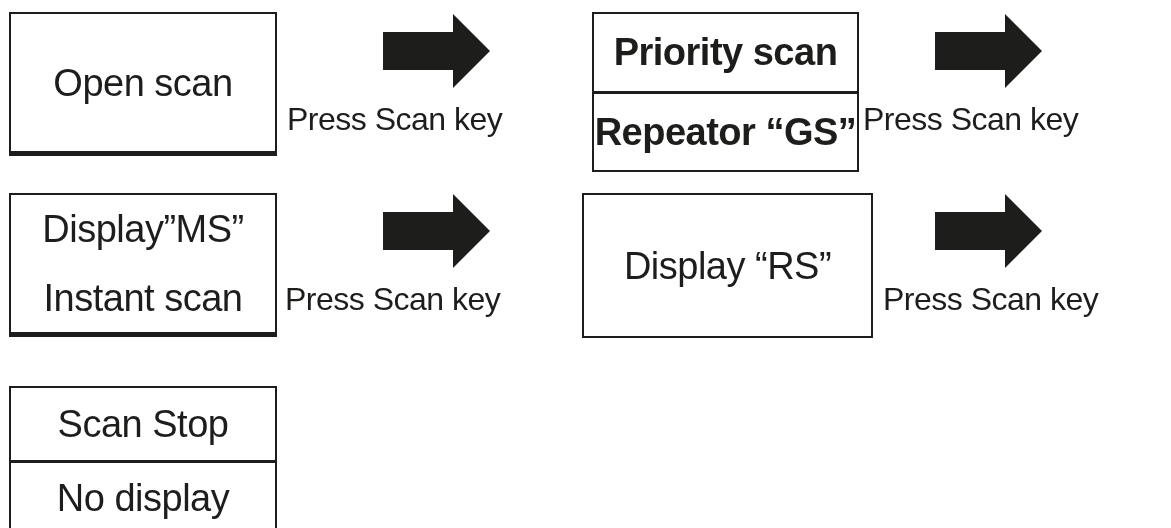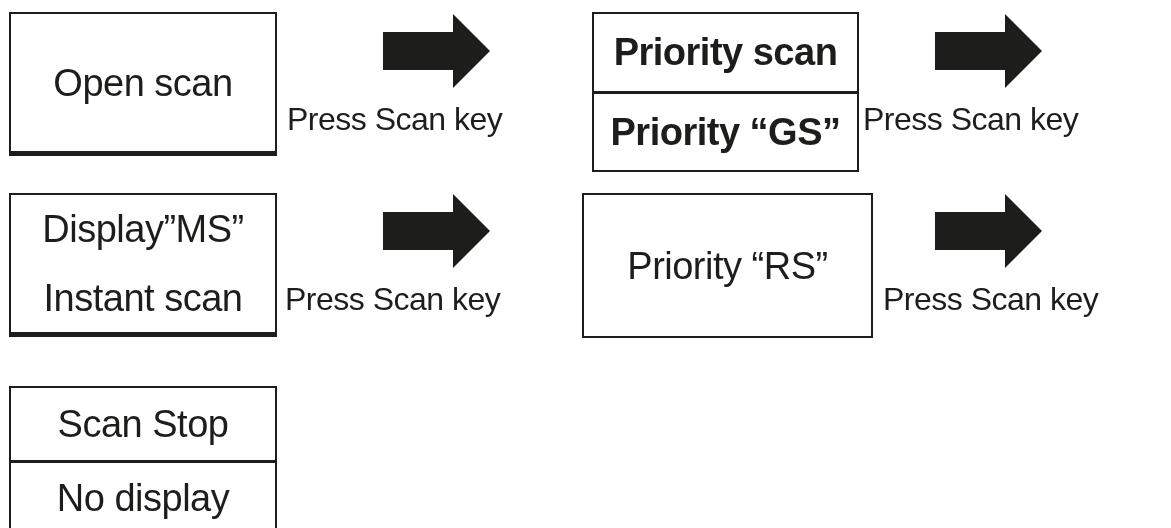--- a/index.html
+++ b/index.html
@@ -77,42 +77,42 @@
   </div>
 
   <div class="arrow a0">
     <div class="shaft"></div>
     <div class="head"></div>
   </div>
   <div class="press-label t0">Press Scan key</div>
 
   <div class="mode-box b1">
     <div class="cell title">Priority scan</div>
-    <div class="cell display">Priority “GS”</div>
+    <div class="cell display">Repeator “GS”</div>
   </div>
 
   <div class="arrow a1">
     <div class="shaft"></div>
     <div class="head"></div>
   </div>
   <div class="press-label t1">Press Scan key</div>
 
   <div class="mode-box b2">
     <div class="cell display">Display”MS”</div>
     <div class="cell title">Instant scan</div>
   </div>
 
   <div class="arrow a2">
     <div class="shaft"></div>
     <div class="head"></div>
   </div>
   <div class="press-label t2">Press Scan key</div>
 
   <div class="mode-box b3">
-    <div class="cell display">Priority “RS”</div>
+    <div class="cell display">Display “RS”</div>
   </div>
 
   <div class="arrow a3">
     <div class="shaft"></div>
     <div class="head"></div>
   </div>
   <div class="press-label t3">Press Scan key</div>
 
   <div class="mode-box b4">
     <div class="cell title">Scan Stop</div>

